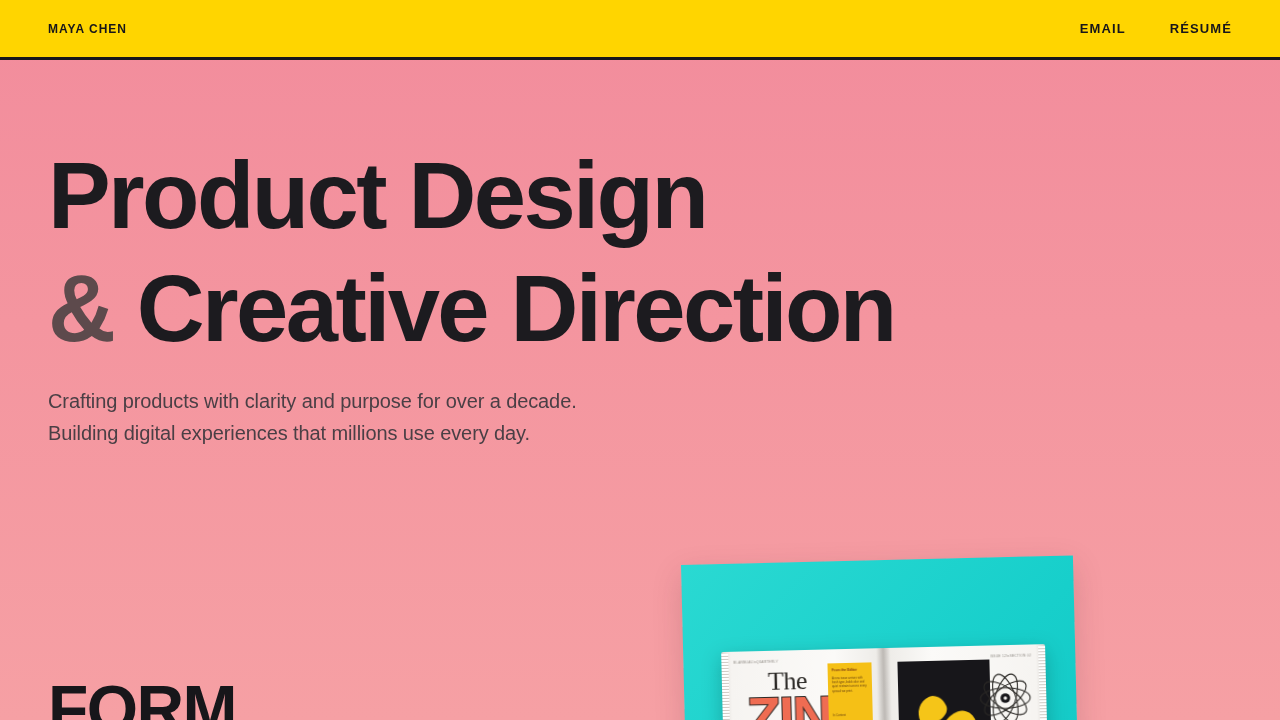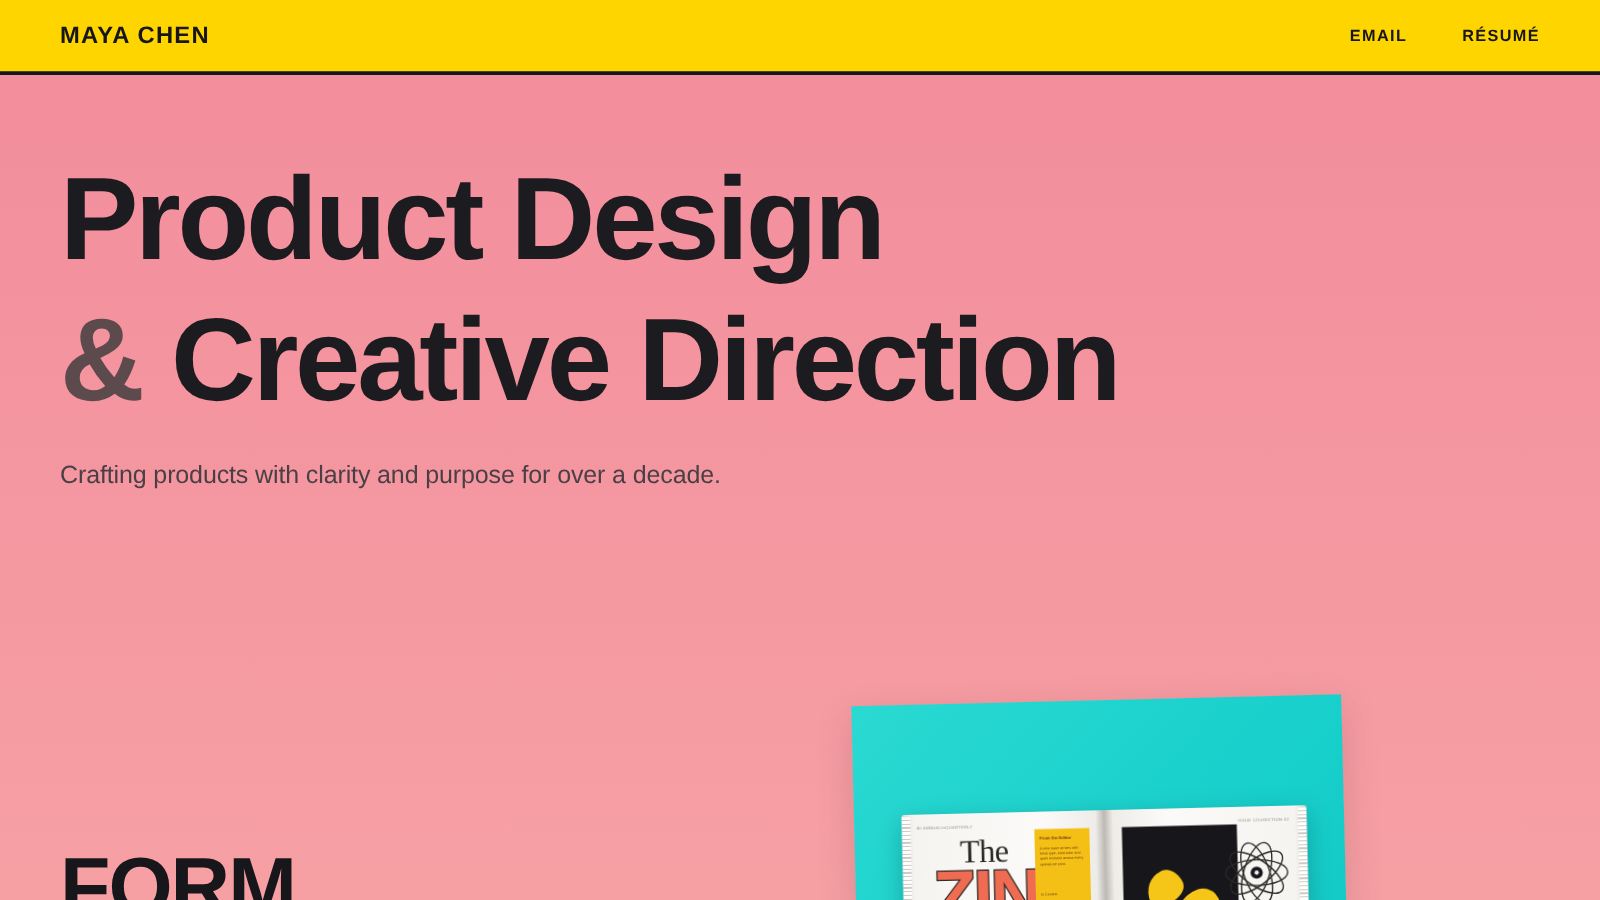--- a/index.html
+++ b/index.html
@@ -22,21 +22,21 @@
   .navbar {
     position:absolute; top:0; left:0;
     width:1280px; height:60px;
     background:#ffd500;
     border-bottom:3px solid #17161a;
     display:flex; align-items:center;
     padding:0 40px 0 48px;
     z-index:40;
   }
   .brand {
-    font-size:19px; font-weight:bold;
+    font-size:12px; font-weight:bold;
     letter-spacing:1.0px;
     color:#17161a;
     white-space:nowrap;
     text-align:right;
   }
   .nav-links {
     margin-left:auto;
     display:flex; align-items:center;
     gap:44px;
     padding-right:8px;
@@ -46,21 +46,21 @@
     letter-spacing:1.1px;
     color:#17161a;
     text-decoration:none;
     white-space:nowrap;
     cursor:pointer;
   }
 
   
   .hero {
     position:absolute;
-    top:56px; left:0;
+    top:77px; left:0;
     width:1076px;
     padding:72px 48px 0 48px;
     z-index:20;
   }
   .headline {
     font-size:94px;
     font-weight:bold;
     line-height:0.99;
     letter-spacing:-2.6px;
     color:#1c1b1f;
@@ -236,20 +236,21 @@
     </div>
   </nav>
 
   <section class="hero">
     <h1 class="headline">
       <div class="headline-line1">Product Design</div>
       <div class="headline-line2"><span class="amp">&amp;</span> <span>Creative Direction</span></div>
     </h1>
     <p class="subhead">
       <span>Crafting products with clarity and purpose for over a decade.</span><br>
+      <span>Building digital experiences that millions use every day.</span>
     </p>
   </section>
 
   <div class="showcase">
     <div class="teal-card"></div>
 
     <div class="magazine">
 
       <div class="page-left">
         <div class="edge-left"></div>

